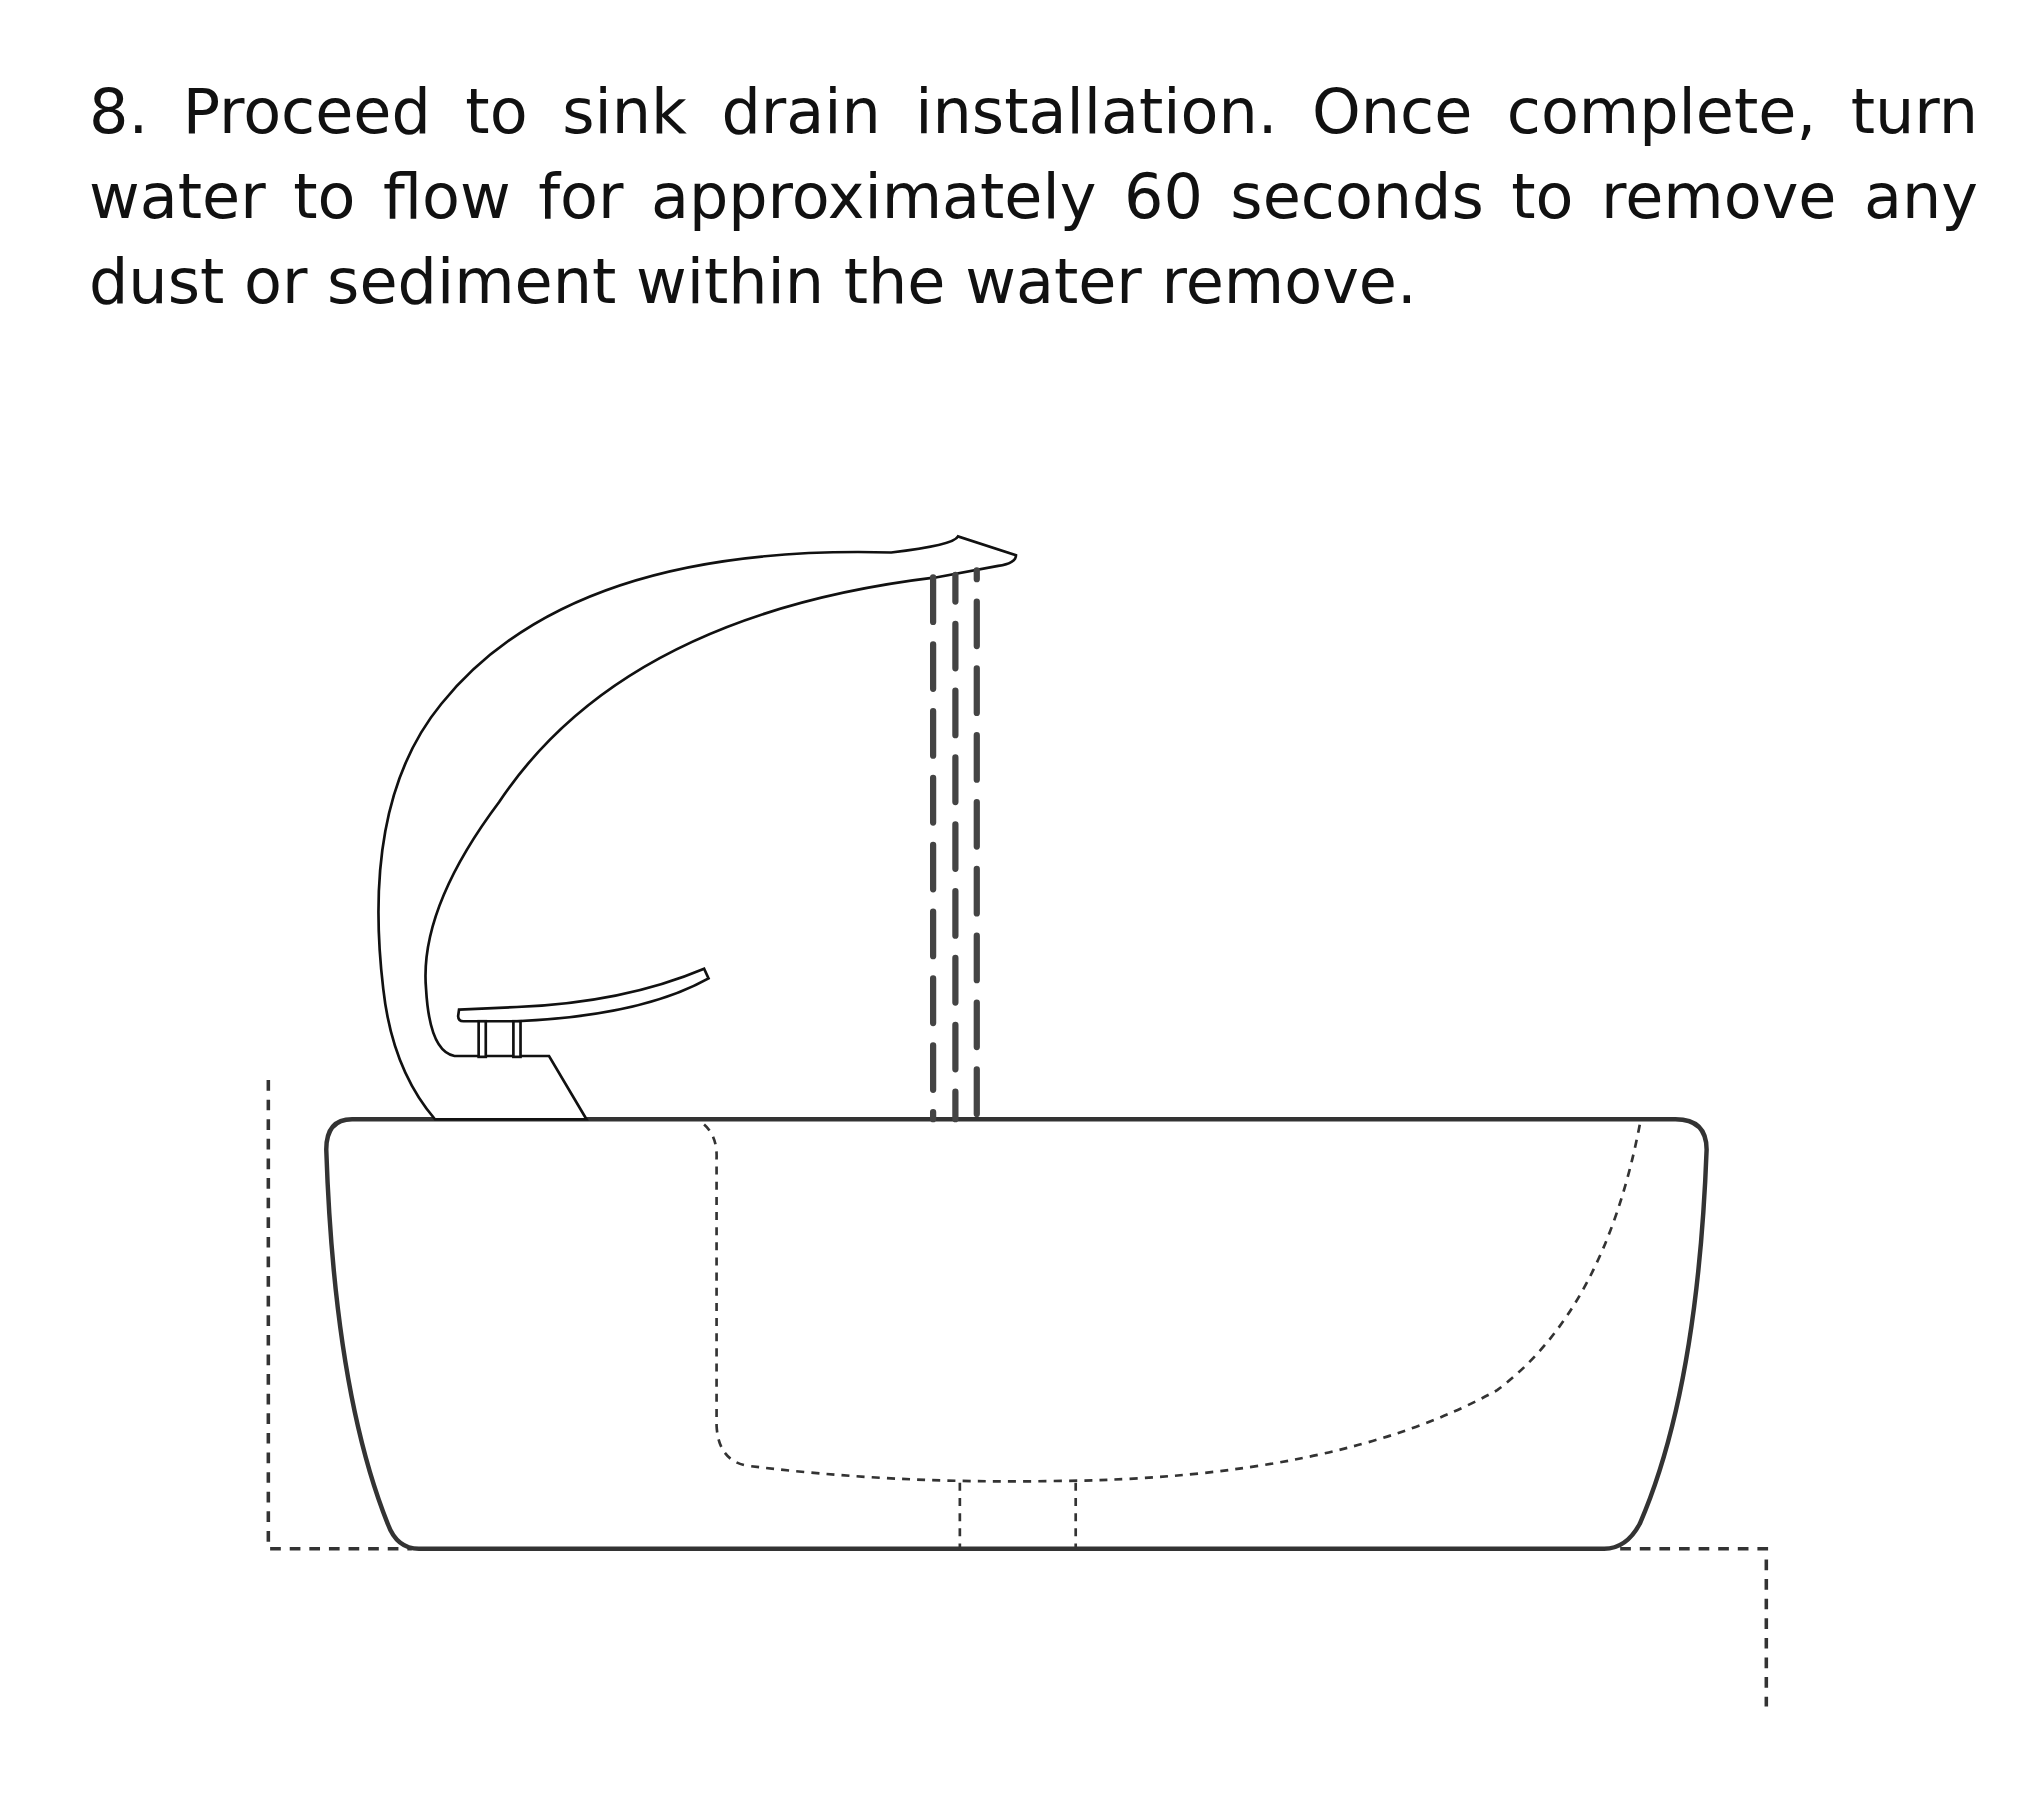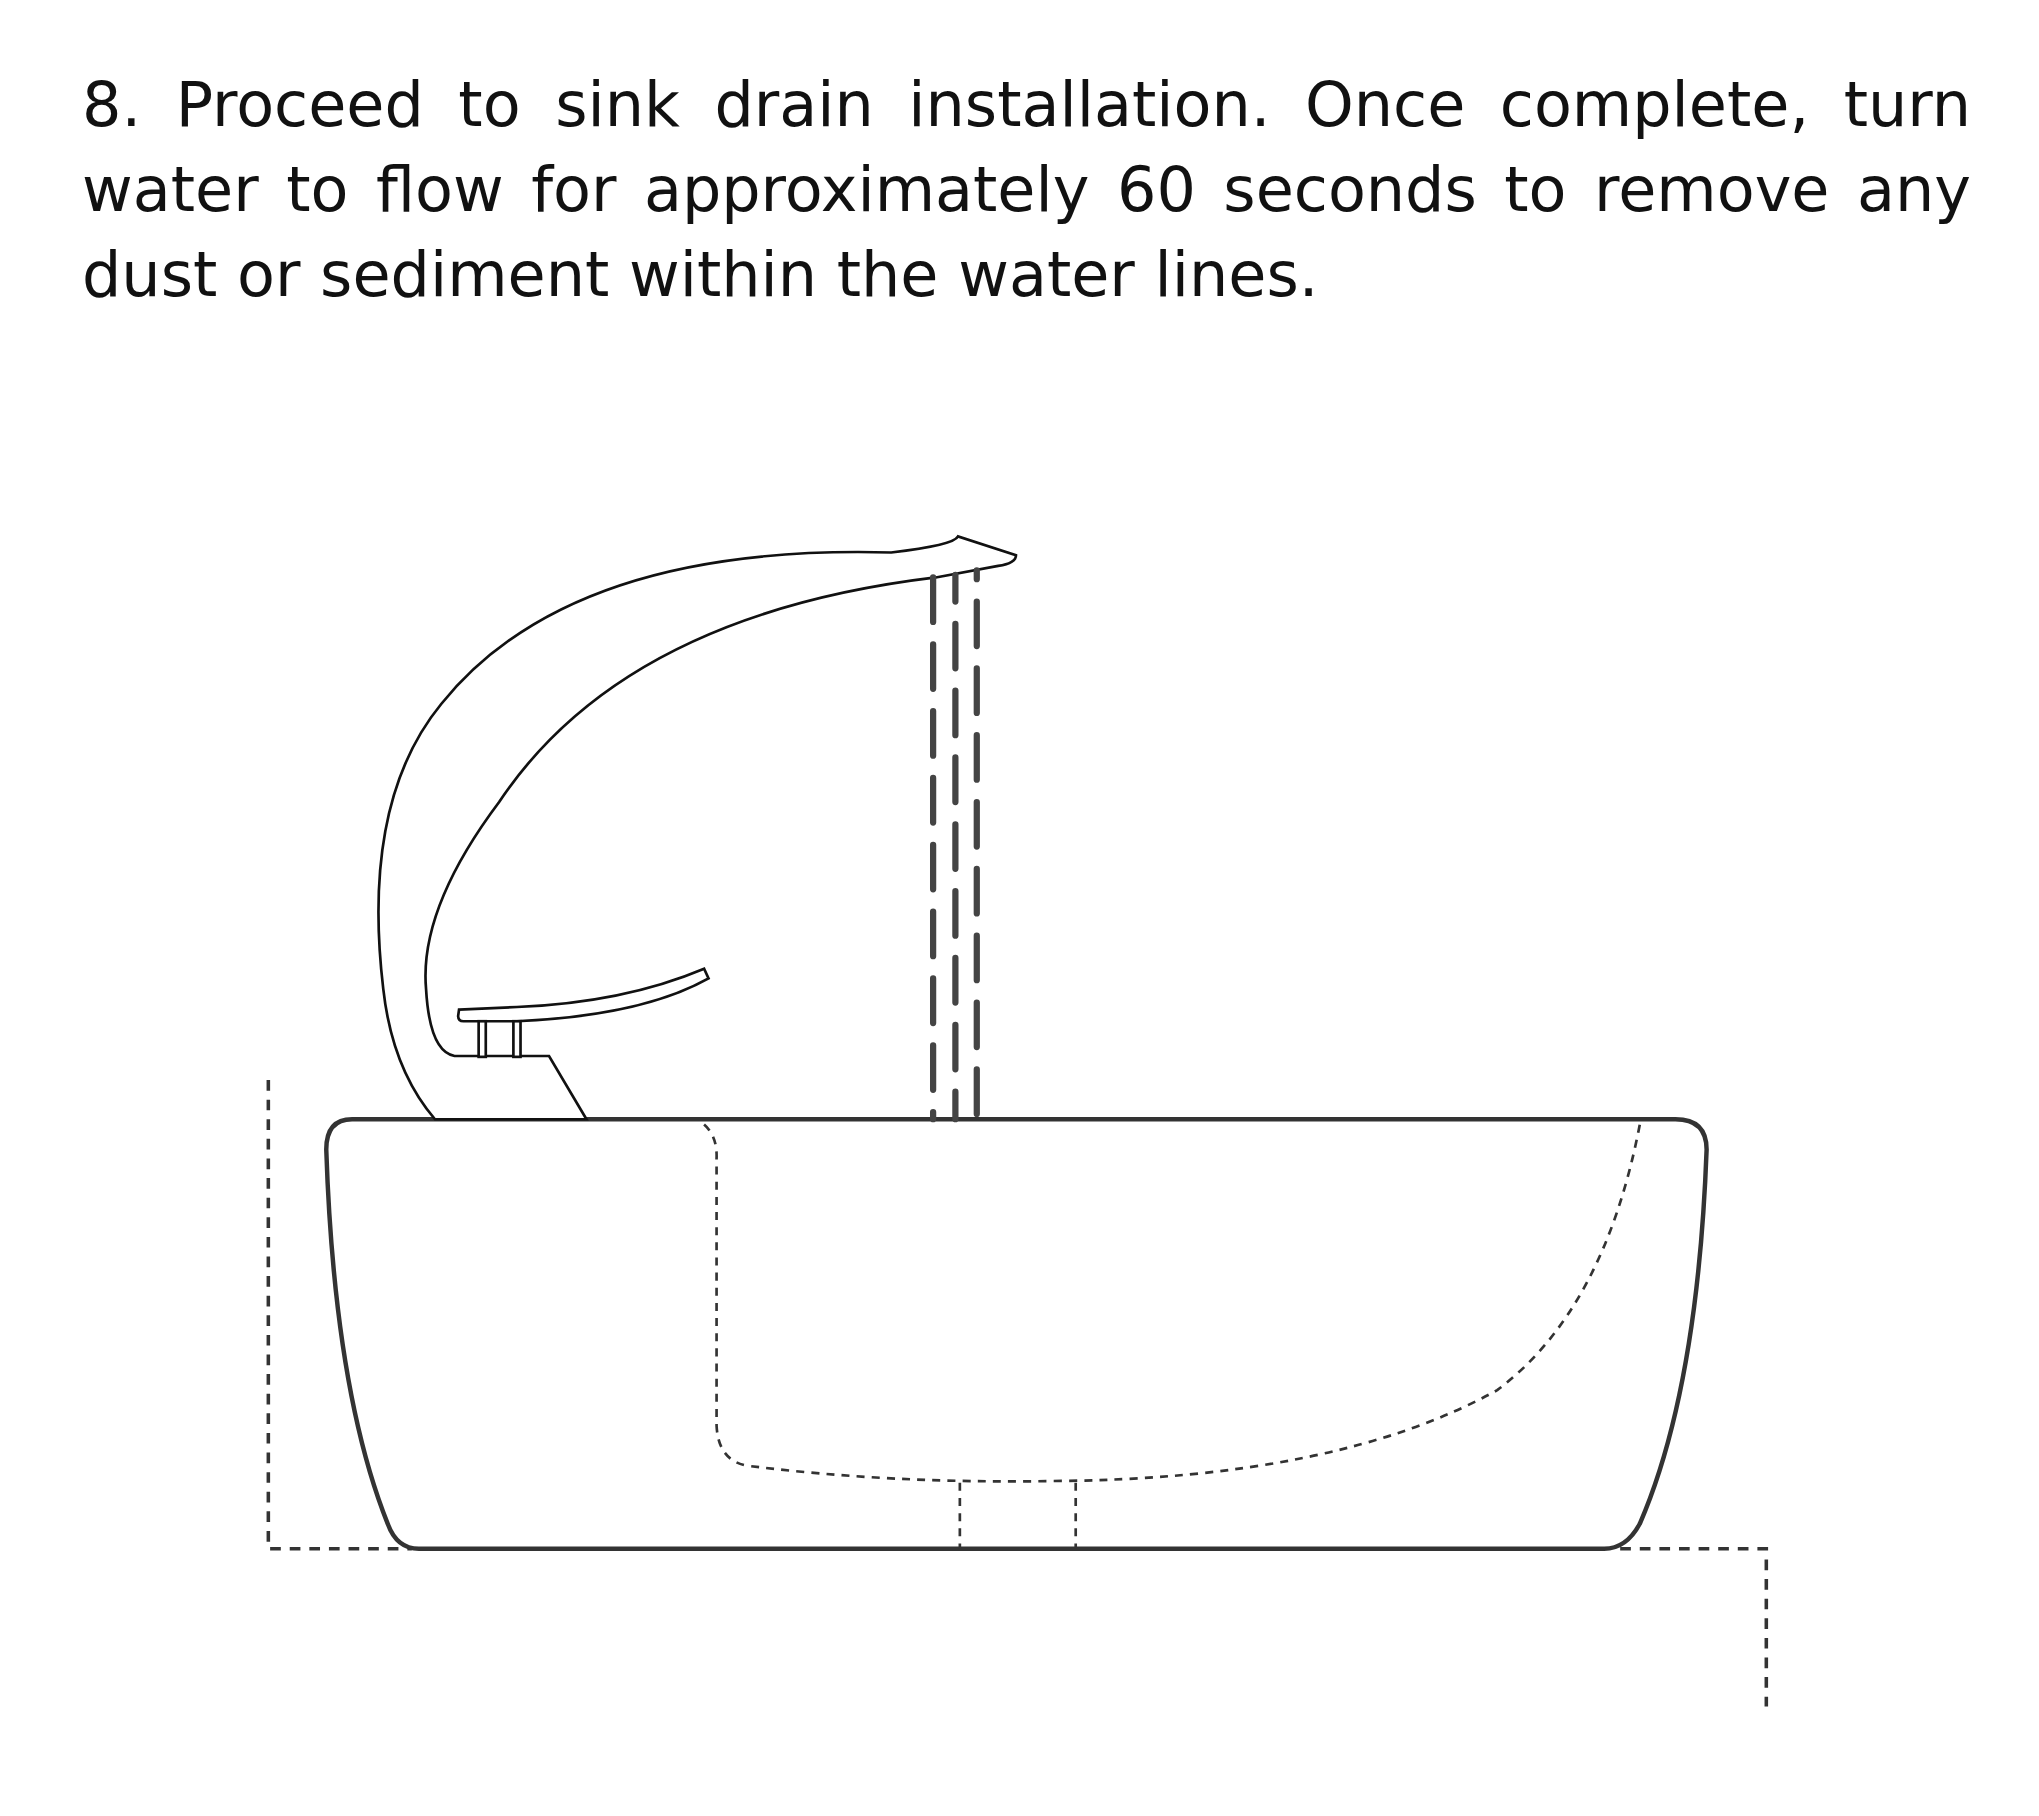--- a/index.html
+++ b/index.html
@@ -1,33 +1,33 @@
 <!DOCTYPE html>
 <html style="font-size:14.3px"><head>
 <meta charset="utf-8">
 <style>
   html,body{margin:0;padding:0;background:#ffffff;}
   body{width:2040px;height:1817px;position:relative;overflow:hidden;}
   .instr{
     position:absolute;left:73px;top:53px;width:1889px;
     font-family:"DejaVu Sans","Liberation Sans",sans-serif;
     font-size:62px;line-height:85px;color:#111111;
-    text-align:justify;margin:9px;
+    text-align:justify;margin:16px;
   }
   .instr span{display:block;text-align:justify;text-align-last:justify;}
   .instr span.last{text-align-last:left;}
   svg.drawing{position:absolute;left:0;top:0;}
 </style>
 </head>
 <body>
 
 <p class="instr">
   <span>8. Proceed to sink drain installation. Once complete, turn</span>
   <span>water to flow for approximately 60 seconds to remove any</span>
-  <span class="last">dust or sediment within the water lines.</span>
+  <span class="last">dust or sediment within the water remove.</span>
 </p>
 
 <svg class="drawing" width="2040" height="1817" viewBox="0 0 2289 2039" fill="none">
 
   <g stroke="#333" stroke-width="4" stroke-dasharray="12 10">
     <path d="M301 1212 L301 1738 L462 1738"></path>
     <path d="M1818 1738 L1982 1738 L1982 1915"></path>
   </g>
 
   <path stroke="#333" stroke-width="5" d="M395 1256 L1880 1256 Q1915 1256 1915 1290 Q1905 1560 1840 1710 Q1825 1738 1800 1738 L470 1738 Q445 1738 435 1710 Q375 1560 366 1290 Q366 1256 395 1256 Z"></path>

